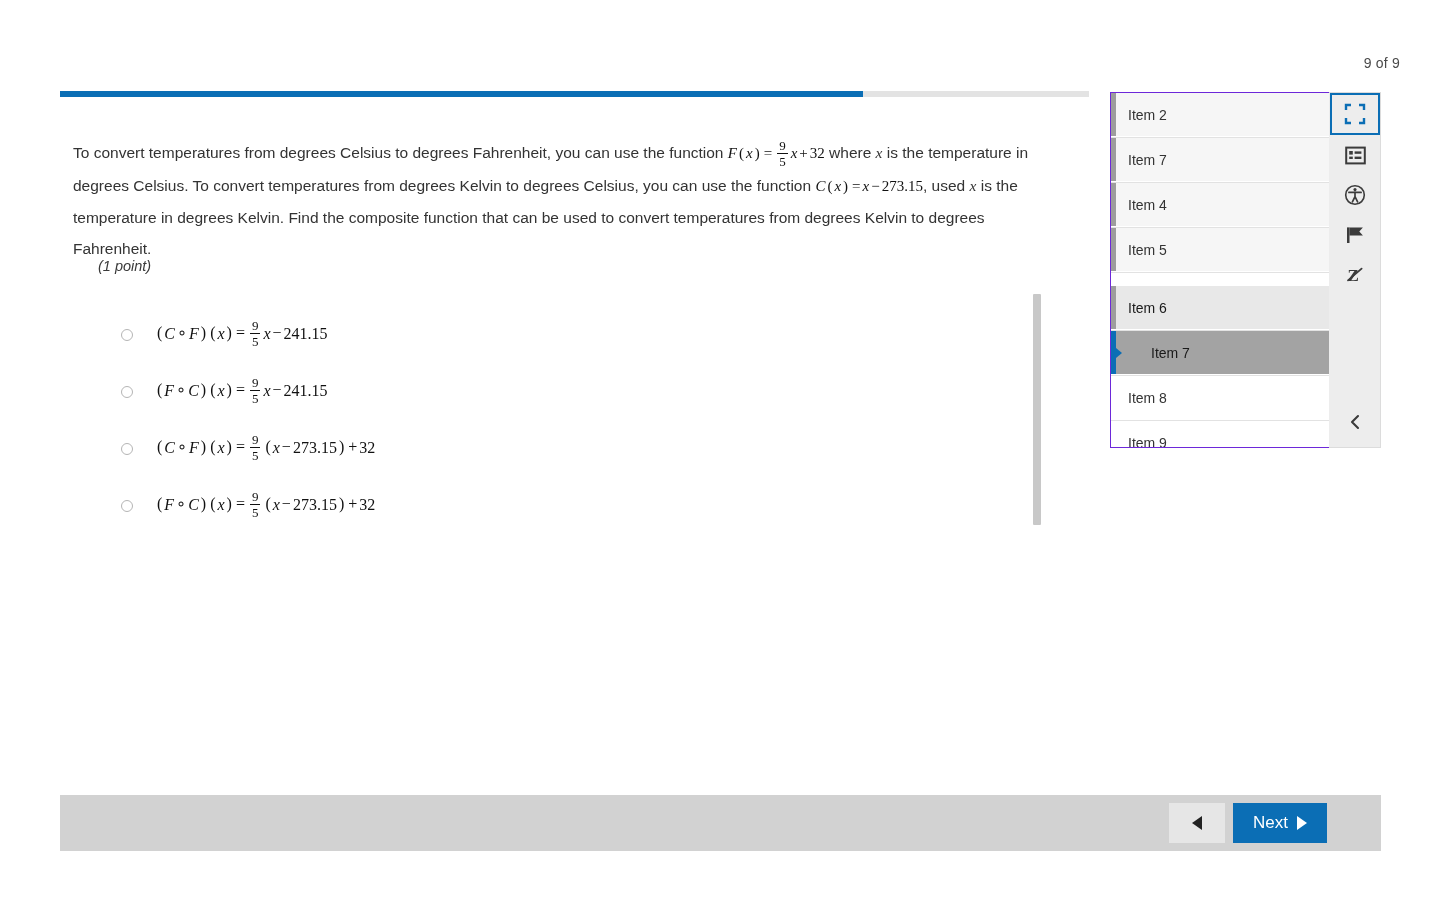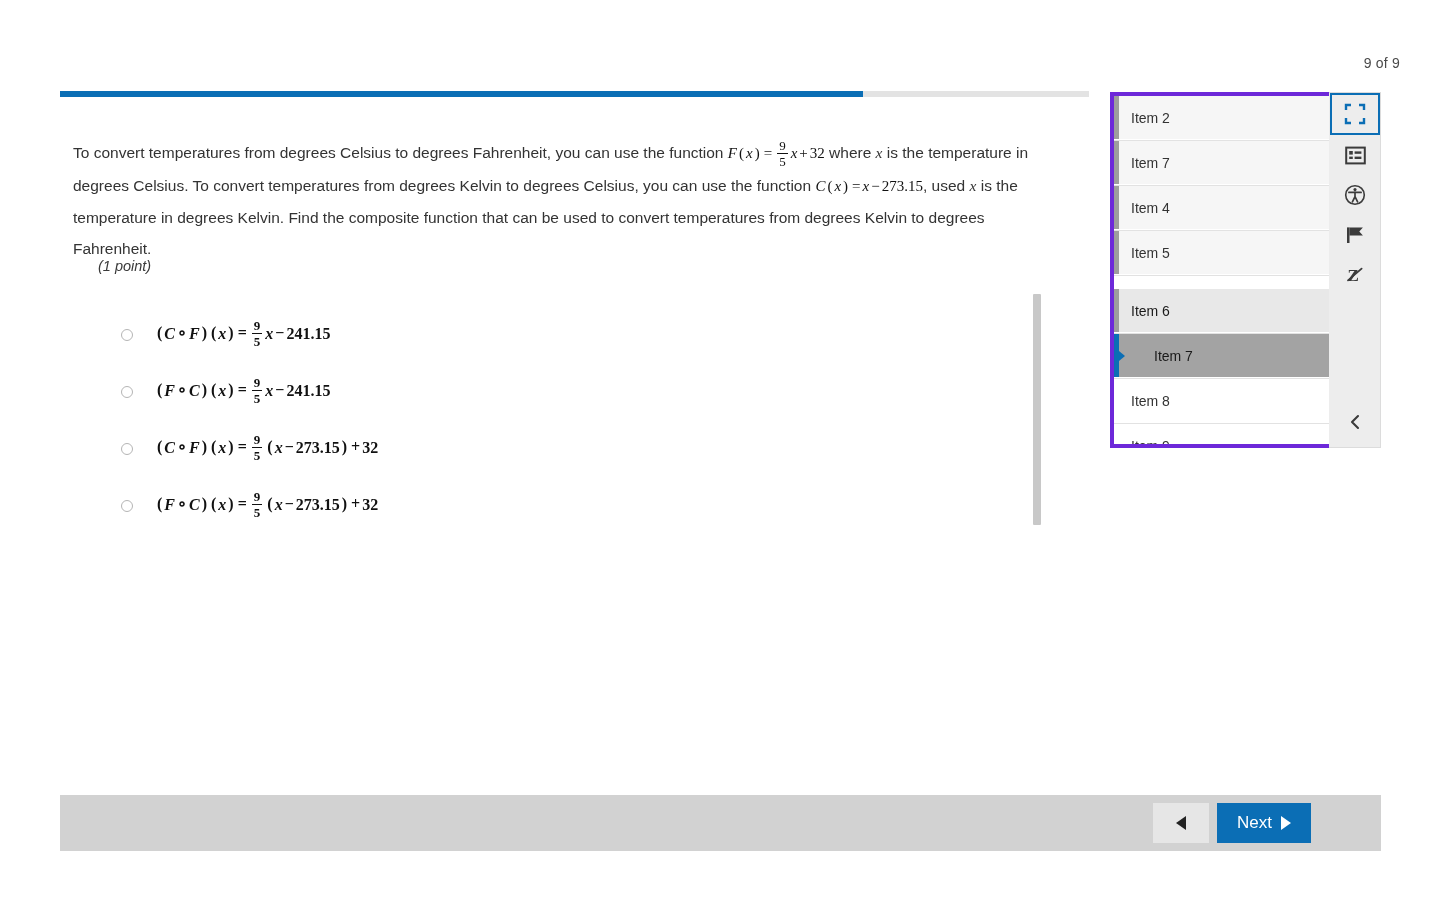--- a/index.html
+++ b/index.html
@@ -75,21 +75,20 @@
     font-size: 14.5px;
     font-style: italic;
     color: #3a3a3a;
   }
 
   
   .options {
     position: absolute;
     left: 33px; top: 196px;
     width: 940px;
-    font-weight: bold;
   }
   .option-row {
     display: flex;
     align-items: center;
     height: 57px;
   }
   .radio {
     width: 12px; height: 12px;
     border: 1px solid #b5b5b5;
     border-radius: 50%;
@@ -108,21 +107,21 @@
     background: #c8c8c8;
     border-radius: 1px;
   }
 
   
   .nav-panel {
     position: absolute;
     left: 1110px; top: 92px;
     width: 235px; height: 356px;
     background: #fff;
-    border: 4px solid #6d28d9;
+    border: 1px solid #6d28d9;
     overflow: hidden;
   }
   .nav-list { position: relative; }
   .nav-item {
     position: relative;
     height: 44px;
     display: flex;
     align-items: center;
     font-size: 14px;
     color: #333;
@@ -201,21 +200,21 @@
 
   
   .footer {
     position: absolute;
     left: 60px; top: 795px;
     width: 1321px; height: 56px;
     background: #d2d2d2;
     display: flex;
     align-items: center;
     justify-content: flex-end;
-    padding-right: 70px;
+    padding-right: 54px;
   }
   .btn-prev {
     width: 56px; height: 40px;
     background: #e6e6e6;
     border: none;
     display: flex; align-items: center; justify-content: center;
     cursor: pointer;
     margin-right: 8px;
   }
   .btn-next {

